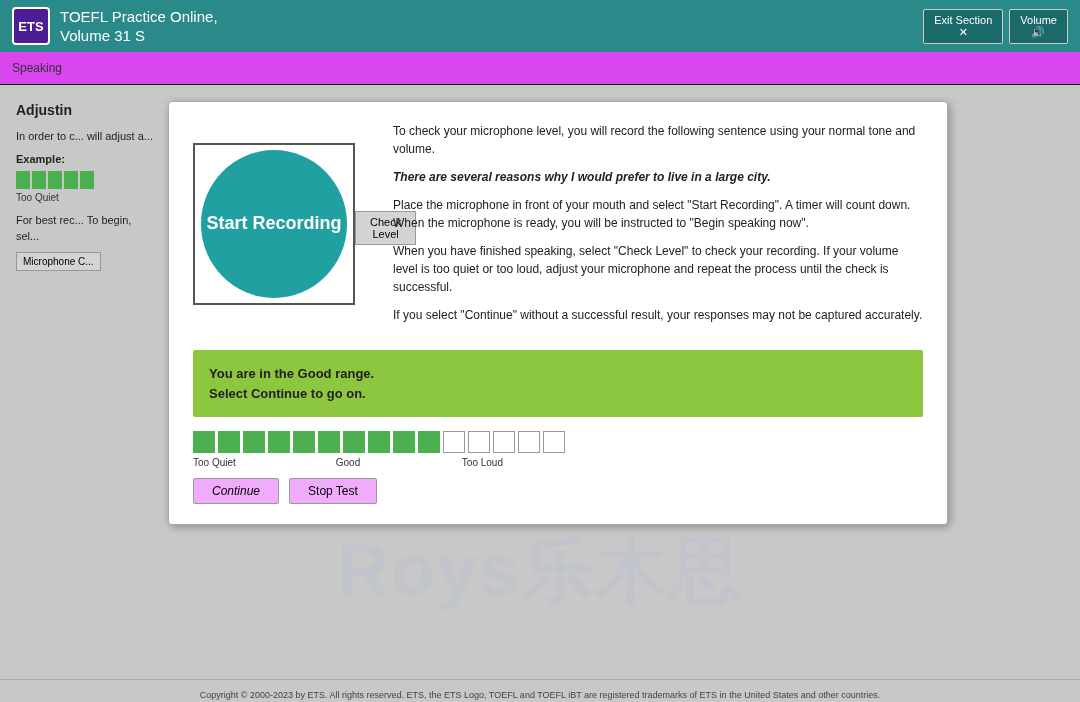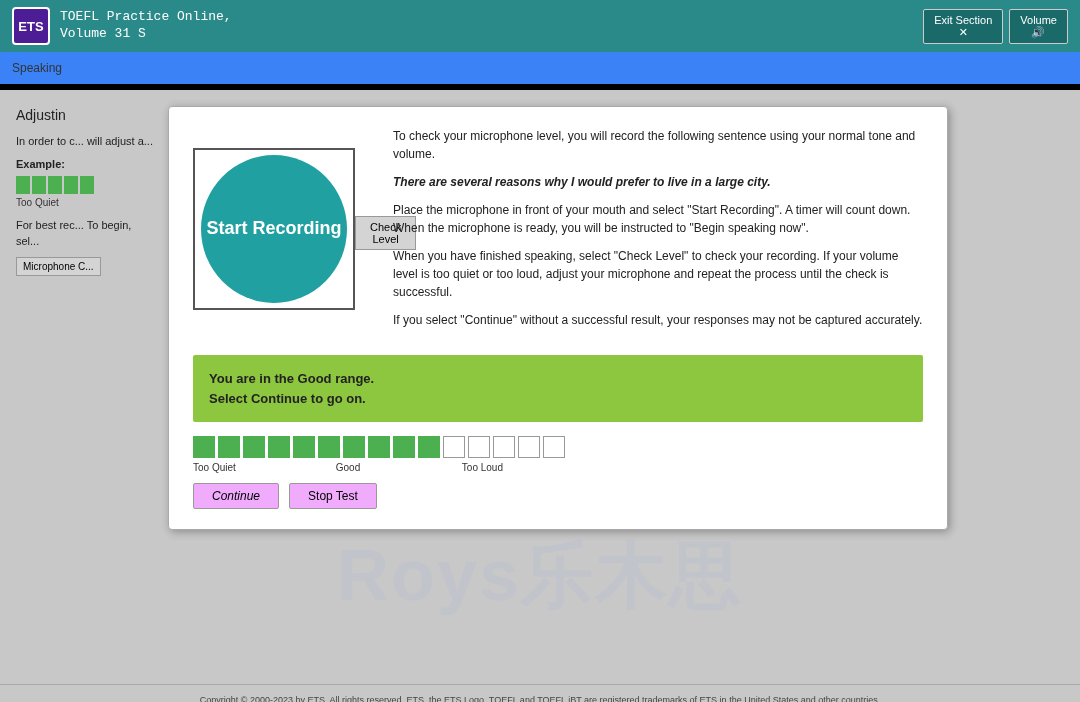--- a/index.html
+++ b/index.html
@@ -34,23 +34,22 @@
       display: flex;
       align-items: center;
       justify-content: center;
       color: white;
       font-weight: bold;
       font-size: 13px;
       background: #4c1d95;
     }
     .header-title {
       color: white;
-      font-size: 13px;
+      font-size: 15px;
       line-height: 1.3;
-      font-family: Liberation Mono, monospace;
     }
     .header-right {
       display: flex;
       gap: 6px;
       padding-left: 16px;
     }
     .header-btn {
       background: #1a6a6a;
       border: 1px solid #ccc;
       color: white;
@@ -58,25 +57,25 @@
       font-size: 11px;
       cursor: pointer;
       border-radius: 2px;
       display: flex;
       flex-direction: column;
       align-items: center;
     }
 
     
     .sub-header {
-      background: #3b82f6;
+      background: #d946ef;
       padding: 16px 12px;
       font-size: 12px;
       color: #333;
-      border-bottom: 6px solid #000000;
+      border-bottom: 1px solid #000000;
       height: 26px;
       display: flex;
       align-items: center;
     }
 
     
     .main-area {
       background: #c8c8c8;
       height: calc(702px - 52px - 26px - 30px);
       position: relative;
@@ -90,21 +89,21 @@
     .left-panel {
       width: 140px;
       flex-shrink: 0;
       font-size: 12px;
       color: #222;
       line-height: 1.4;
       margin-right: 12px;
     }
     .left-panel h3 {
       font-size: 14px;
-      font-weight: normal;
+      font-weight: bold;
       margin-bottom: 8px;
     }
     .left-panel p {
       font-size: 11px;
       margin-bottom: 8px;
     }
     .example-label {
       font-weight: bold;
       margin-bottom: 4px;
       font-size: 11px;

